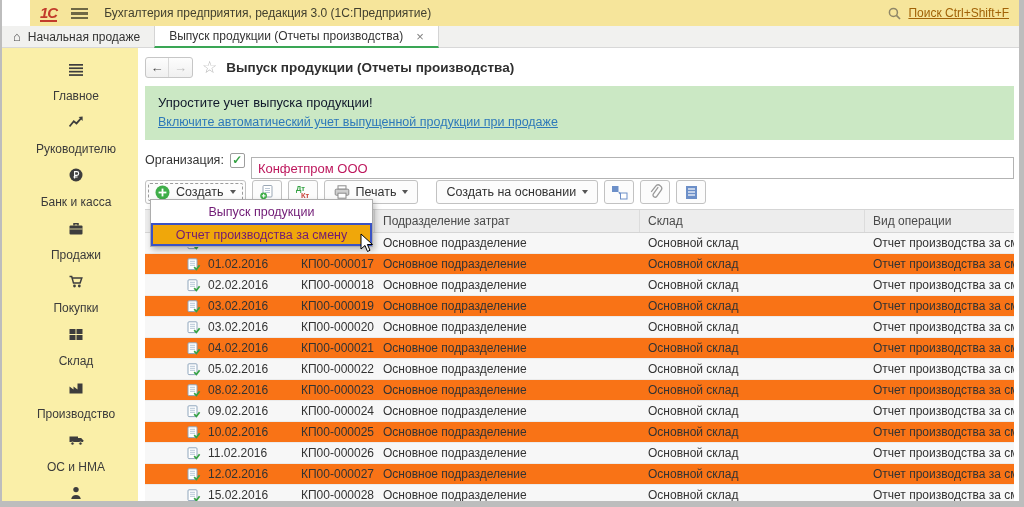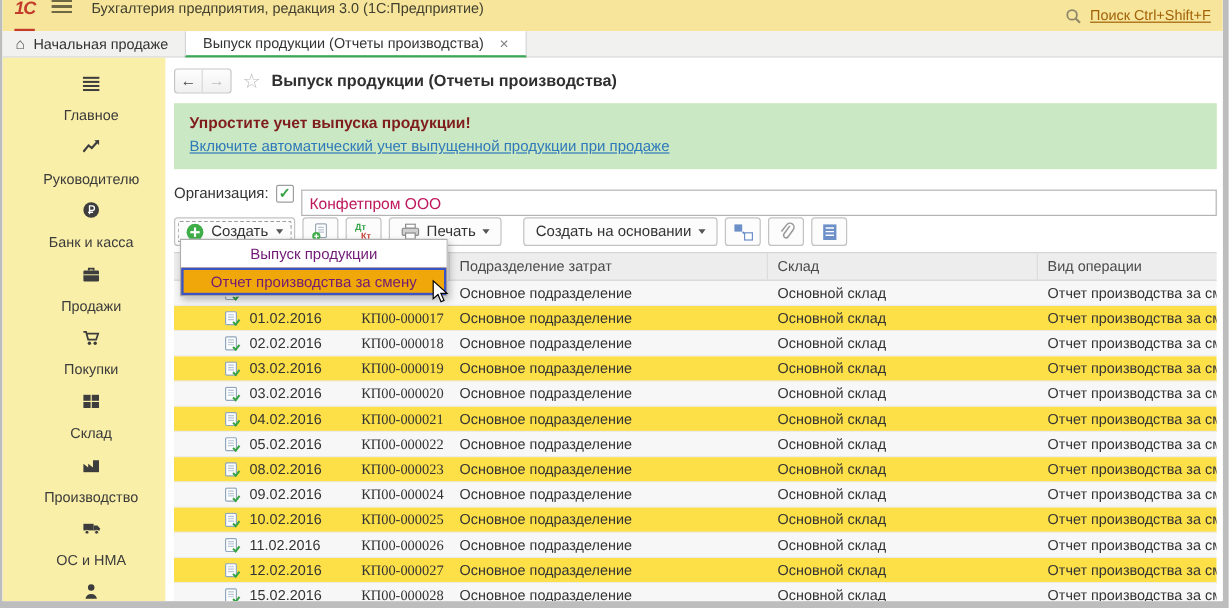--- a/index.html
+++ b/index.html
@@ -1,21 +1,21 @@
 <!DOCTYPE html>
 <html><head>
 <meta charset="utf-8">
 <style>
   * { box-sizing: border-box; margin: 0; padding: 0; }
   html,body { width:1024px; height:507px; overflow:hidden; font-family:"Liberation Sans", sans-serif; }
   .frame { position:relative; width:1024px; height:507px; background:#bdbdbd; }
   .window { position:absolute; left:2px; top:0; right:5px; bottom:6px; background:#fff; display:flex; flex-direction:column; overflow:hidden; }
 
   
-  .titlebar { height:26px; background:#f6e59b; display:flex; padding:0 10px; flex:0 0 auto; }
+  .titlebar { height:26px; background:#f6e59b; display:flex; align-items:center; padding:0 10px; flex:0 0 auto;margin-left:28px; }
   .logo { font-weight:bold; font-style:italic; font-size:15px; color:#c23b2b; letter-spacing:-1px; margin-right:14px; border-bottom:2px solid #c23b2b; line-height:15px; }
   .hamburger { width:17px; height:11px; background:repeating-linear-gradient(#6f6845 0 2px, transparent 2px 4.5px); margin-right:16px; cursor:pointer; }
   .app-title { font-size:12px; color:#42402f; }
   .search { margin-left:auto; display:flex; align-items:center; gap:7px; color:#a16207; font-size:12px;text-decoration:underline; }
 
   
   .tabbar { height:22px; background:#f1f1ef; border-bottom:1px solid #d8d8d8; display:flex; align-items:stretch; flex:0 0 auto; }
   .tab { display:flex; align-items:center; gap:7px; padding:0 14px; font-size:12px; color:#333; cursor:pointer; }
   .tab.home { padding-left:11px; }
   .home-glyph { font-size:13px; color:#4a4a4a; line-height:1; }
@@ -38,21 +38,21 @@
   .navrow { display:flex; align-items:center; gap:9px; height:26px; margin-top:2px; flex:0 0 auto; }
   .navbtns { display:flex; border:1px solid #c6c6c6; border-radius:3px; overflow:hidden; background:linear-gradient(#fdfdfd,#f0f0f0); }
   .navbtn { width:23px; height:19px; display:flex; align-items:center; justify-content:center; font-size:13px; cursor:pointer; }
   .navbtn.back { color:#4a4a4a; border-right:1px solid #d9d9d9; }
   .navbtn.fwd { color:#bdbdbd; }
   .star { font-size:17px; color:#b8b8b8; cursor:pointer; line-height:1; }
   .page-title { font-size:13.5px; font-weight:bold; color:#2f2f2f; }
 
   
   .banner { margin-top:6px; background:#cbe8c4; padding:9px 13px 10px; flex:0 0 auto; }
-  .banner-head { font-size:13px; font-weight:bold; color:#7f1d1d; }
+  .banner-head { font-size:13px; font-weight:normal; color:#0f172a; }
   .banner-link { display:inline-block; margin-top:5px; font-size:12.5px; color:#2e79b9; text-decoration:underline; cursor:pointer; }
 
   
   .orgrow { margin-top:8px; display:flex; align-items:center; gap:6px; height:24px; flex:0 0 auto;justify-content:flex-end; }
   .org-label { font-size:12.5px; color:#333; }
   .checkbox { width:15px; height:15px; background:#fff; border:1px solid #9e9e9e; border-radius:2px; display:flex; align-items:center; justify-content:center; font-size:12px; font-weight:bold; color:#35a244; cursor:pointer; line-height:1; }
   .org-input { flex:1; height:22px; border:1px solid #b3b3b3; font-size:13px; color:#be185d; padding:0 6px; font-family:"Liberation Sans",sans-serif; background:#fff;margin-top:16px; }
 
   
   .toolbar { margin-top:4px; display:flex; align-items:flex-end; gap:6px; height:28px; flex:0 0 auto; }
@@ -64,26 +64,26 @@
   .dtkt-btn { font-size:7.5px; line-height:7px; font-weight:bold; }
   .dtkt-btn .dt { color:#35a244; display:block; }
   .dtkt-btn .kt { color:#c9443a; display:block; margin-left:5px; }
 
   
   .table { margin-top:5px; flex:1; overflow:hidden; display:flex; flex-direction:column; }
   .thead { display:flex; height:24px; background:#ededed; border:1px solid #d5d5d5; border-left:none; border-right:none; flex:0 0 auto; }
   .th { font-size:12px; color:#4a4a4a; padding:4px 0 0 8px; border-right:1px solid #dcdcdc; overflow:hidden; white-space:nowrap; }
   .th:last-child { border-right:none; }
   .c1 { width:148px; flex:0 0 auto; }
-  .c2 { width:82px;  flex:0 0 auto;font-family:Liberation Serif, serif; }
+  .c2 { width:82px;  flex:0 0 auto; }
   .c3 { width:265px; flex:0 0 auto; }
   .c4 { width:225px; flex:0 0 auto; }
   .c5 { flex:1; }
   .tbody { flex:1; overflow:hidden; }
-  .trow { display:flex; height:21px; border-bottom:1px solid #ebebeb; background:#fde047; cursor:pointer; }
+  .trow { display:flex; height:21px; border-bottom:1px solid #ebebeb; background:#f97316; cursor:pointer; }
   .trow:nth-child(odd) { background:#f7f7f7; }
   .td { font-size:12px; color:#333; padding:3px 0 0 8px; white-space:nowrap; overflow:hidden; }
   .td.c1 { padding-left:42px; display:flex; align-items:center; gap:7px; padding-top:0; }
   .doc-ico { flex:0 0 auto; display:flex; }
 
   
   .dropdown { position:absolute; left:148px; top:199px; width:223px; background:#fff; border:1px solid #adadad; box-shadow:2px 3px 6px rgba(0,0,0,0.25); z-index:20; }
   .menu-item { height:23px; display:flex; align-items:center; justify-content:center; font-size:12.5px; color:#701a75; cursor:pointer; background:#fff; }
   .menu-item.selected { background:#f0a70a; border:2px solid #3a53c5; }
 

